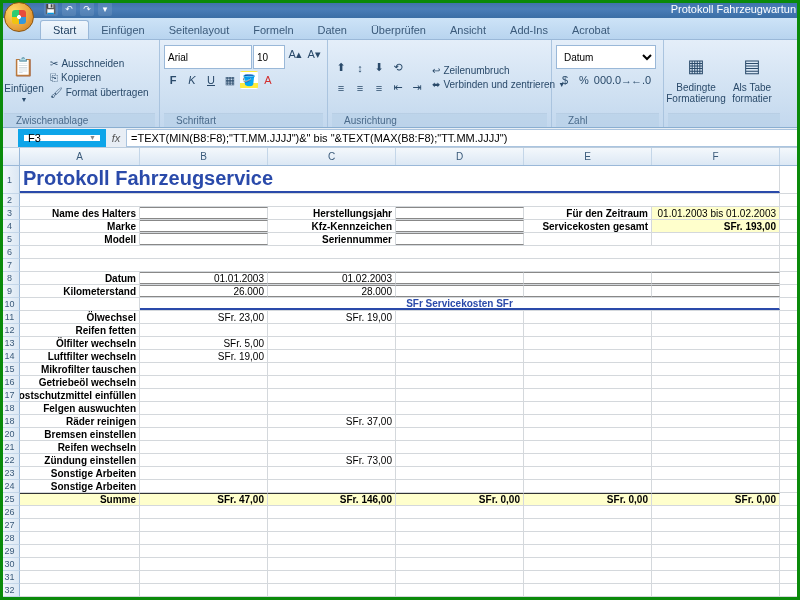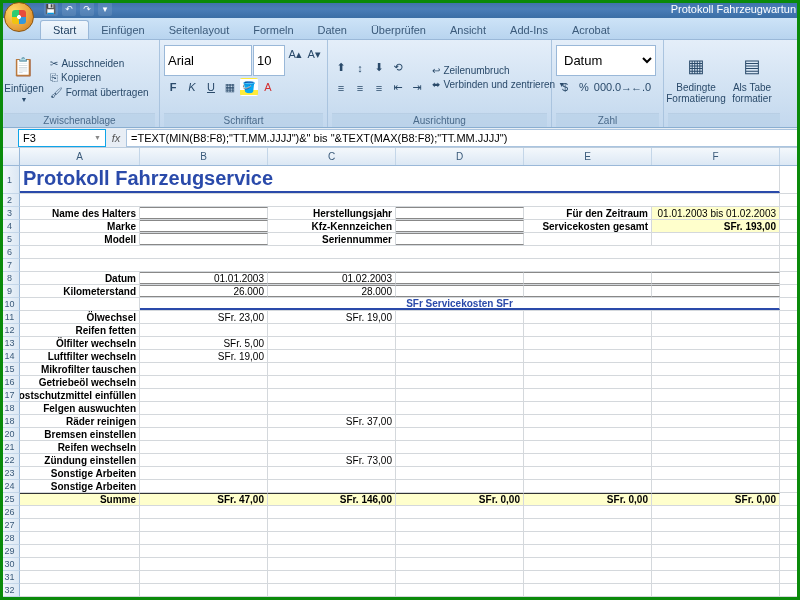--- a/index.html
+++ b/index.html
@@ -13,33 +13,33 @@
 .office-btn::after { content: ""; width: 14px; height: 14px; background: radial-gradient(circle, #fff 20%, transparent 22%), conic-gradient(#e74c3c 0 90deg, #3498db 90deg 180deg, #f1c40f 180deg 270deg, #2ecc71 270deg 360deg); border-radius: 3px; }
 
 
 .ribbon-tabs { height: 22px; background: linear-gradient(#cde3f7, #b8d4ef); display: flex; align-items: flex-end; padding-left: 40px; border-bottom: 1px solid #9ab8d8; }
 .ribbon-tab { padding: 3px 12px; font-size: 11px; color: #3b5a7a; cursor: pointer; border-top-left-radius: 3px; border-top-right-radius: 3px; }
 .ribbon-tab.active { background: linear-gradient(#f0f6fc, #dceaf7); border: 1px solid #9ab8d8; border-bottom: none; color: #1a3a5a; }
 
 
 .ribbon { height: 88px; background: linear-gradient(#e4eef9 0%, #d0e1f2 60%, #c3d8ee 100%); display: flex; border-bottom: 1px solid #8aaed0; }
 .rgroup { border-right: 1px solid #aac4df; display: flex; flex-direction: column; justify-content: space-between; padding: 2px 4px 0; }
-.rgroup-title { text-align: center; font-size: 10px; color: #4a6a8a; padding: 1px 12px; background: rgba(180,205,230,0.5); border-top: 1px solid #b8cee4; }
+.rgroup-title { text-align: left; font-size: 10px; color: #4a6a8a; padding: 1px 12px; background: rgba(180,205,230,0.5); border-top: 1px solid #b8cee4; }
 .rgroup-body { flex: 1; display: flex; align-items: center; gap: 3px; }
 .big-btn { width: 40px; height: 62px; display: flex; flex-direction: column; align-items: center; justify-content: center; gap: 2px; border-radius: 3px; font-size: 10px; color: #2a4a6a; }
 .icon-box { width: 28px; height: 28px; display: flex; align-items: center; justify-content: center; font-size: 18px; }
 .small-row { display: flex; flex-direction: column; gap: 1px; font-size: 10px; color: #2a4a6a; }
 .small-btn { display: flex; align-items: center; gap: 3px; padding: 1px 3px; border-radius: 2px; white-space: nowrap; }
-.font-select { height: 31px; font-size: 13px; border: 1px solid #9ab8d8; background: #fff; padding: 0 3px; }
+.font-select { height: 24px; font-size: 10px; border: 1px solid #9ab8d8; background: #fff; padding: 0 3px; }
 .fmt-btn { width: 18px; height: 18px; border: 1px solid transparent; display: inline-flex; align-items: center; justify-content: center; font-size: 11px; border-radius: 2px; color: #2a4a6a; }
 .btn-row { display: flex; gap: 1px; }
 
 
 .namebox-row { height: 20px; background: #e8eef5; display: flex; align-items: center; border-bottom: 1px solid #bcd; }
-.namebox { width: 88px; height: 18px; border: 1px solid #0ea5e9; background: #fff; font-size: 11px; padding: 0 4px; margin-left: 18px; display: flex; align-items: center; justify-content: space-between; }
+.namebox { width: 88px; height: 18px; border: 6px solid #0ea5e9; background: #fff; font-size: 11px; padding: 0 4px; margin-left: 18px; display: flex; align-items: center; justify-content: space-between; }
 .fx-label { width: 20px; text-align: center; font-style: italic; color: #555; }
 .formula-input { flex: 1; height: 18px; border: 1px solid #aac4df; background: #fff; font-size: 11px; padding: 0 4px; }
 
 
 .grid-area { position: relative; height: 452px; overflow: hidden; background: #fff; }
 .colheads { display: flex; height: 18px; background: linear-gradient(#f4f8fc, #dce8f4); border-bottom: 1px solid #9ab8d8; }
 .corner { width: 20px; border-right: 1px solid #9ab8d8; background: linear-gradient(#f4f8fc, #dce8f4); }
 .colhead { border-right: 1px solid #c4d6e8; text-align: center; font-size: 10px; color: #3a5a7a; display: flex; align-items: center; justify-content: center; }
 .rowheads { position: absolute; top: 18px; left: 0; width: 20px; }
 .rowhead { height: 13px; border-bottom: 1px solid #c4d6e8; border-right: 1px solid #9ab8d8; background: linear-gradient(90deg,#f4f8fc,#dce8f4); text-align: center; font-size: 9px; color: #3a5a7a; line-height: 13px; }

